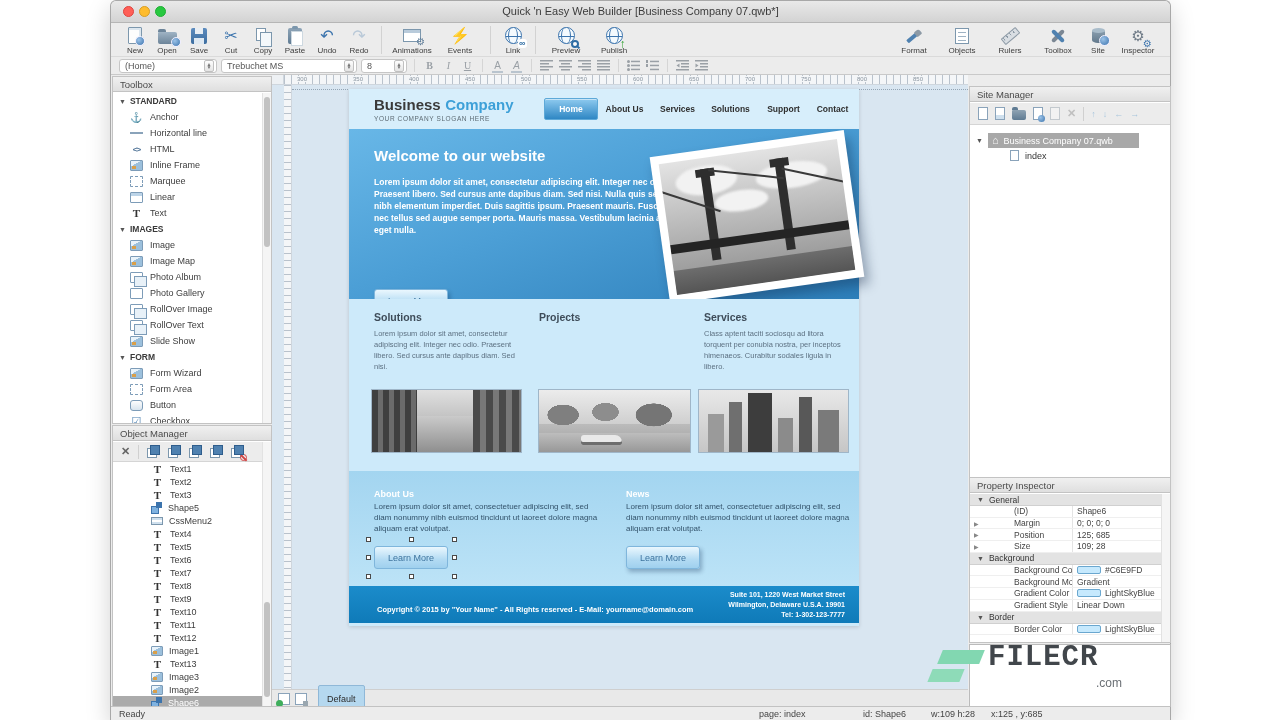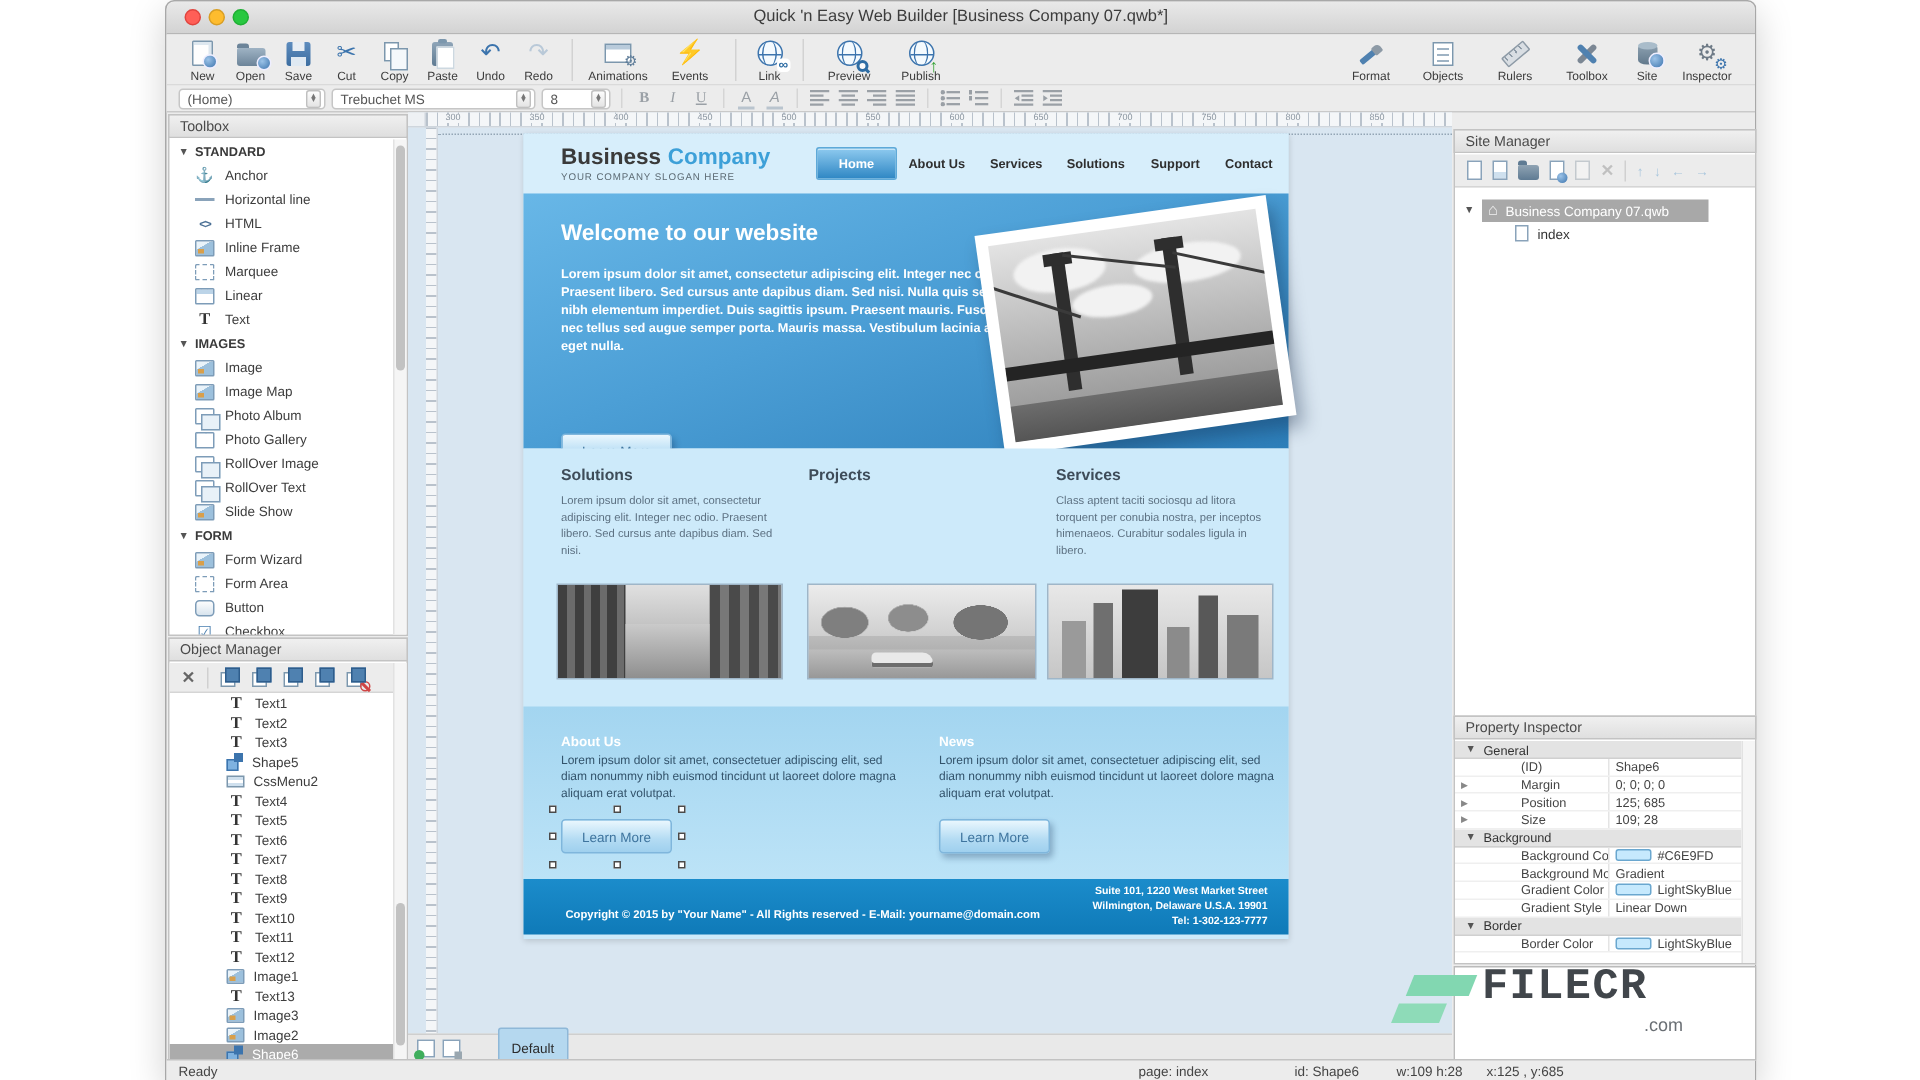--- a/index.html
+++ b/index.html
@@ -146,21 +146,21 @@
   #canvas{position:absolute;left:161px;top:74px;width:696px;height:632px;background:#d9e6f1;padding-left:20px;}
   .hruler{position:absolute;left:12px;top:0;right:0;height:10px;background:#f4f6f8;border-bottom:1px solid #cfd6dd;background-image:repeating-linear-gradient(90deg,#b9c2cc 0 1px,transparent 1px 7px);position:absolute;}
   .vruler{position:absolute;left:12px;top:10px;bottom:18px;width:8px;background:#f4f6f8;border-right:1px solid #cfd6dd;background-image:repeating-linear-gradient(180deg,#b9c2cc 0 1px,transparent 1px 7px);}
   .rcorner{position:absolute;left:0;top:0;width:12px;height:10px;background:#eef1f4;border-right:1px solid #cfd6dd;border-bottom:1px solid #cfd6dd;}
   .rlab{position:absolute;top:1px;font-size:6px;color:#8a95a0;background:#f4f6f8;padding:0 1px;}
   .guide{position:absolute;left:20px;right:0;top:14px;border-top:1px dotted #93a5b5;}
   .cbottom{position:absolute;left:0;right:0;bottom:0;height:18px;background:#e9e9e9;border-top:1px solid #cfcfcf;display:flex;align-items:center;padding-left:6px;gap:5px;}
   .cb-ic{width:12px;height:12px;border:1px solid #8aa3ba;background:#fff;position:relative;}
   .cb-ic.a::after{content:"";position:absolute;left:-3px;bottom:-3px;width:7px;height:7px;border-radius:50%;background:#3fae5c;}
   .cb-ic.b::after{content:"";position:absolute;right:-2px;bottom:-2px;width:5px;height:5px;background:#9aa7b0;}
-  .cb-tab{height:28px;background:#b5d8ef;border:1px solid #8fb8d8;border-radius:2px;font-size:9px;color:#2b2b2b;display:flex;align-items:center;padding:0 8px;margin-left:20px;}
+  .cb-tab{height:28px;background:#b5d8ef;border:1px solid #8fb8d8;border-radius:2px;font-size:9px;color:#2b2b2b;display:flex;align-items:center;padding:0 8px;margin-left:6px;}
 
   
   #page{position:absolute;left:77px;top:14px;width:510px;height:537px;background:#cdeafa;box-shadow:0 1px 4px rgba(0,0,0,.15);}
   .pg-header{position:absolute;left:0;top:0;right:0;height:40px;background:#d7eefb;}
   .logo1{font-size:15px;font-weight:bold;color:#3a3a3a;}
   .logo2{font-size:15px;font-weight:bold;color:#3da0d8;}
   .slogan{position:absolute;left:25px;top:26px;font-size:6.5px;letter-spacing:.6px;color:#5d6b74;}
   .nav{position:absolute;left:195px;top:9px;height:22px;display:flex;align-items:center;}
   .nav-btn{width:54px;height:22px;background:linear-gradient(#8ecaef,#2f87c4);border:1px solid #5ea9d8;border-radius:2px;color:#fff;font-weight:bold;font-size:8.5px;display:flex;align-items:center;justify-content:center;box-shadow:inset 0 1px 0 rgba(255,255,255,.5);}
   .nav-it{width:53px;text-align:center;font-size:8.5px;font-weight:bold;color:#2f2f2f;}

